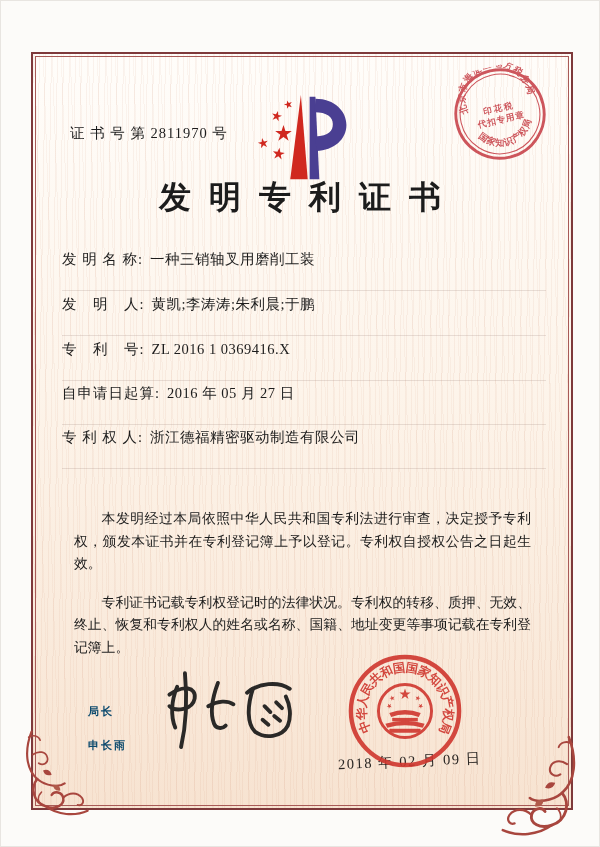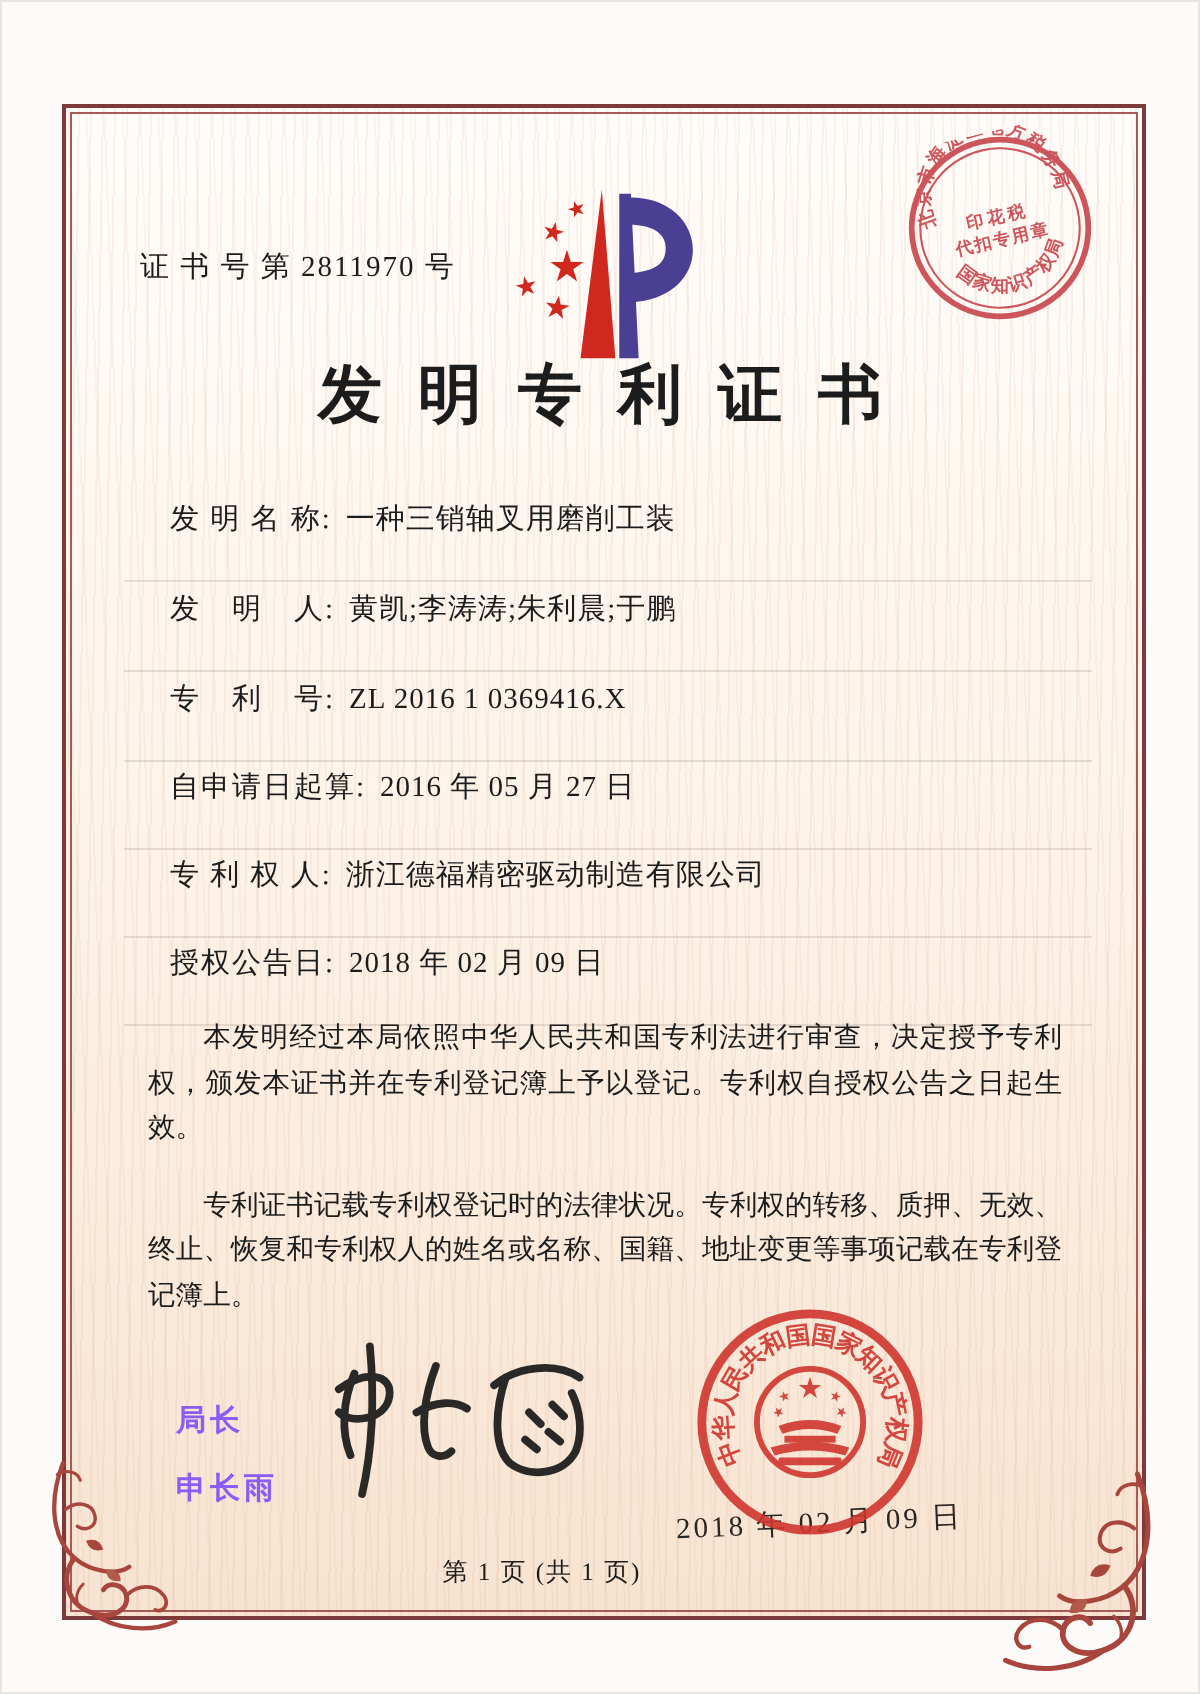--- a/index.html
+++ b/index.html
@@ -21,26 +21,26 @@
   }
   .frame::after{content:"";position:absolute;inset:2px;border:1px solid #a85a57;}
   .abs{position:absolute;}
   .cert-no{left:70px;top:88px;font-size:14.5px;letter-spacing:1px;margin-top:36px;}
   .title{
     left:0;right:0;top:176px;text-align:center;
     font-size:32px;font-weight:600;letter-spacing:18px;text-indent:18px;
   }
   .field-row{left:62px;width:484px;height:40px;border-bottom:1px solid rgba(120,90,80,0.16);
     font-size:14.5px;white-space:nowrap;}
-  .flabel{letter-spacing:1px;margin-left:23px;}
+  .flabel{letter-spacing:1px;}
   .fvalue{margin-left:7px;letter-spacing:0.5px;}
   .paras{left:58px;top:492px;width:489px;font-size:13.8px;line-height:22.5px;text-align:justify;}
   .paras p{margin:16px;text-indent:2em;}
   .signer{left:88px;top:694px;font-family:"Liberation Sans","DejaVu Sans",sans-serif;
-    font-weight:700;font-size:15px;line-height:34px;letter-spacing:2px;color:#8b5cf6;}
+    font-weight:700;font-size:11px;line-height:34px;letter-spacing:2px;color:#0c4a6e;}
   .sig-svg{left:150px;top:664px;}
   .seal-main{left:346px;top:652px;opacity:0.9;}
   .issue-date{left:338px;top:752px;font-size:14.5px;letter-spacing:1.5px;transform:rotate(-2.5deg);color:#2a2623;}
   .stamp-tax{left:452px;top:66px;transform:rotate(-13deg);opacity:0.85;}
   .footer-page{left:31px;top:778px;width:538px;text-align:center;padding-right:58px;box-sizing:border-box;
     font-size:12.5px;letter-spacing:1px;}
   .logo{left:238px;top:92px;}
   .orn-bl{left:20px;top:726px;}
   .orn-br{right:14px;top:732px;transform:scaleX(-1);}
 </style>
@@ -130,23 +130,20 @@
   </div>
   <div class="abs field-row" style="top:340px">
     <span class="flabel">专　利　号:</span><span class="fvalue">ZL 2016 1 0369416.X</span>
   </div>
   <div class="abs field-row" style="top:384px">
     <span class="flabel">自申请日起算:</span><span class="fvalue">2016 年 05 月 27 日</span>
   </div>
   <div class="abs field-row" style="top:428px">
     <span class="flabel">专 利 权 人:</span><span class="fvalue">浙江德福精密驱动制造有限公司</span>
   </div>
-  <div class="abs field-row" style="top:472px">
-    <span class="flabel">授权公告日:</span><span class="fvalue">2018 年 02 月 09 日</span>
-  </div>
 
   <div class="abs paras">
     <p>本发明经过本局依照中华人民共和国专利法进行审查，决定授予专利权，颁发本证书并在专利登记簿上予以登记。专利权自授权公告之日起生效。</p>
     <p>专利证书记载专利权登记时的法律状况。专利权的转移、质押、无效、终止、恢复和专利权人的姓名或名称、国籍、地址变更等事项记载在专利登记簿上。</p>
   </div>
 
   <div class="abs signer">
     <div>局长</div>
     <div>申长雨</div>
   </div>
@@ -185,15 +182,14 @@
       <use href="#star" transform="translate(73,47) scale(2.8) rotate(18)"></use>
       <use href="#star" transform="translate(44,55) scale(2.8) rotate(-30)"></use>
       <use href="#star" transform="translate(76,55) scale(2.8) rotate(30)"></use>
       <path d="M44,62 Q60,56 76,62 L74,66 Q60,61 46,66 Z"></path>
       <rect x="47" y="67" width="26" height="3.5"></rect>
       <path d="M40,73 Q60,67 80,73 L78,77 Q60,72 42,77 Z"></path>
       <rect x="44" y="78" width="32" height="4" rx="1"></rect>
     </g>
   </svg>
 
-  <div class="abs footer-page">第 1 页 (共 1 页)</div>
 
 </div>
 
 </body></html>

